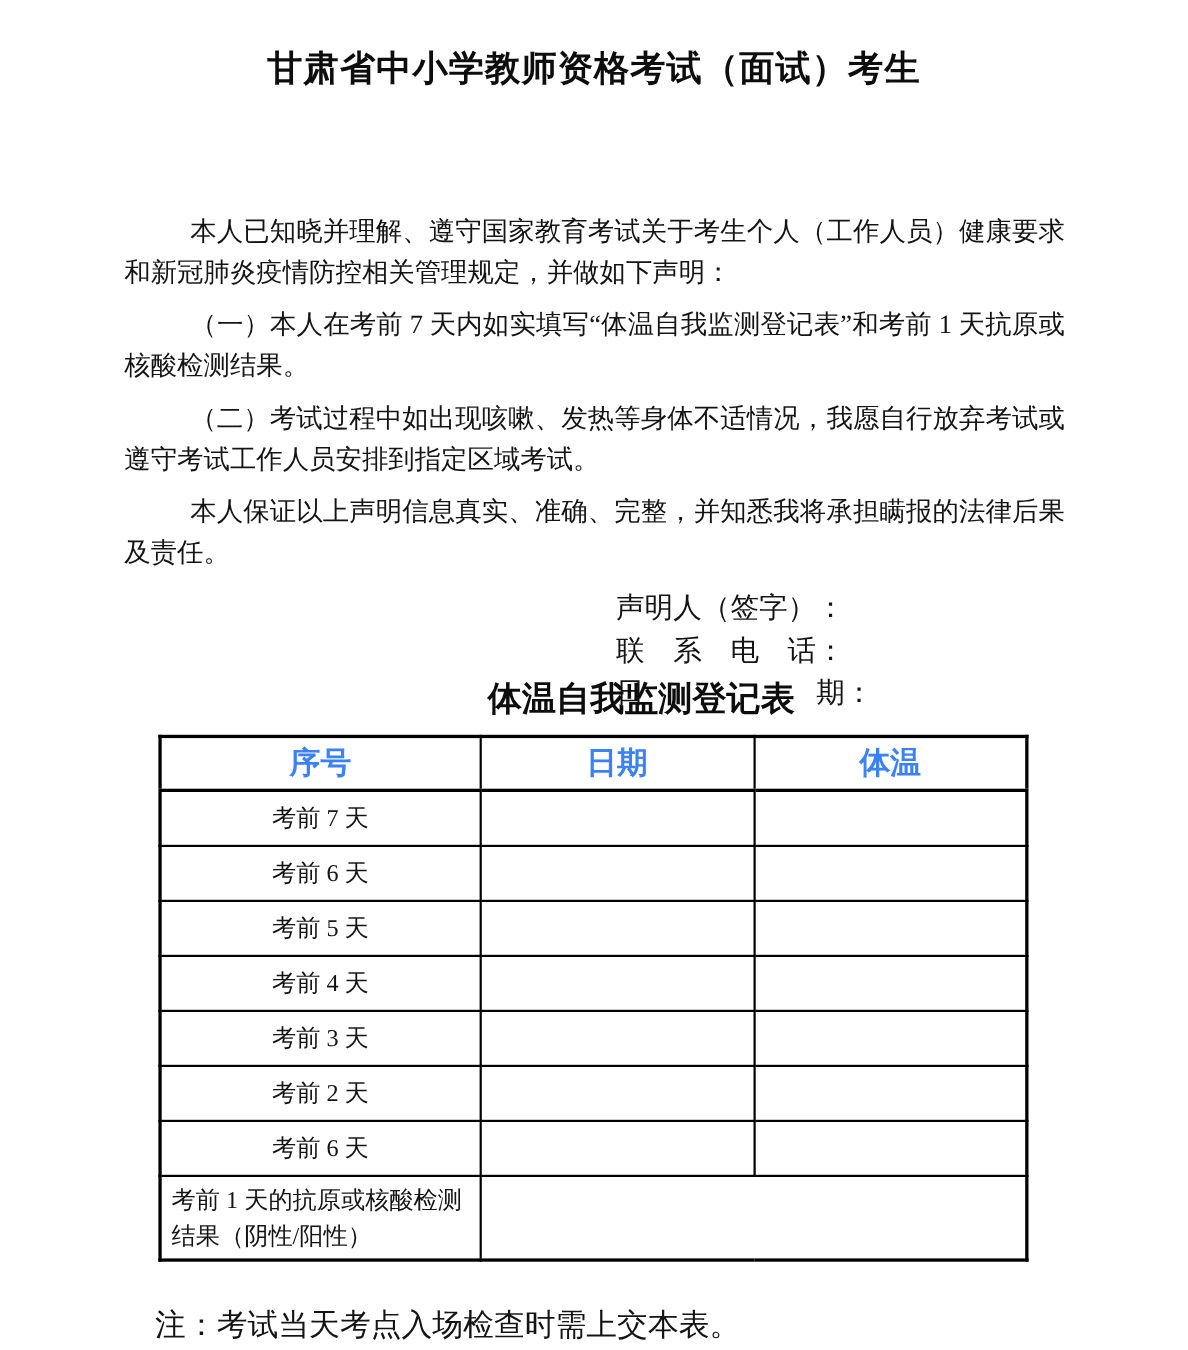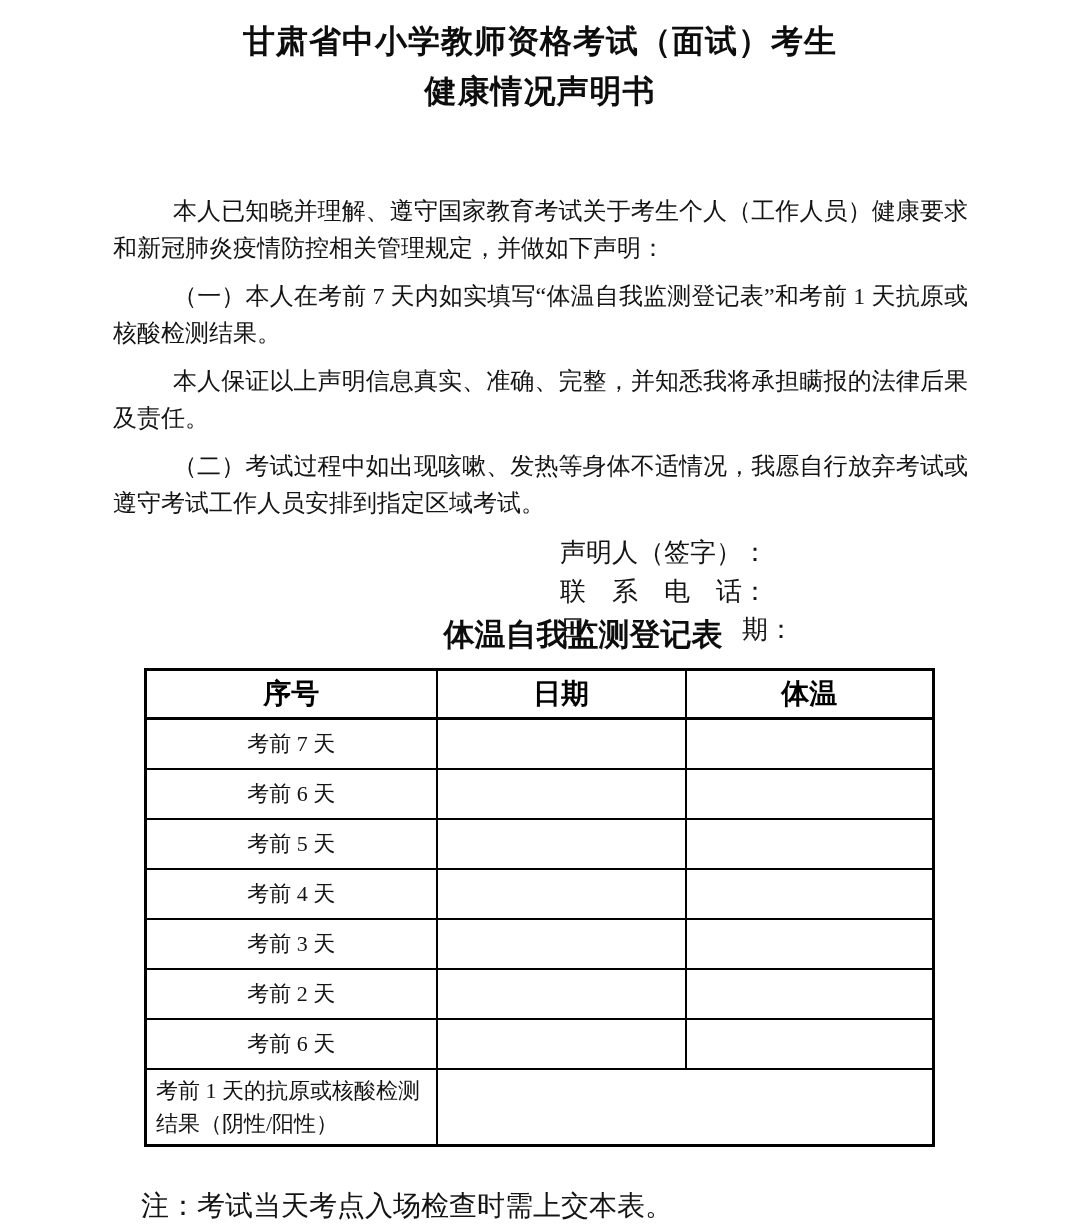--- a/index.html
+++ b/index.html
@@ -19,20 +19,21 @@
   .doc-title {
     position: absolute;
     left: 0;
     width: 1080px;
     text-align: center;
     font-size: 32px;
     font-weight: bold;
     line-height: 46px;
     letter-spacing: 1px;
     color: #0d0d0d;
+    margin-top: 21px;
   }
   #title-line-1 { top: 18px; }
   #title-line-2 { top: 68px; }
 
   .body-text {
     position: absolute;
     top: 181px;
     left: 101px;
     width: 879px;
     font-size: 24px;
@@ -86,21 +87,21 @@
     vertical-align: middle;
     padding: 0;
     color: #141414;
   }
   table.monitor th {
     font-family: "Liberation Sans", "DejaVu Sans", sans-serif;
     font-size: 28px;
     font-weight: bold;
     height: 46px;
     border-bottom: 3px solid #000000;
-    color: #000000;
+    color: #3b82f6;
   }
   table.monitor td.row-label {
     font-size: 22px;
     height: 48px;
     font-family: Liberation Serif, serif;
   }
   table.monitor td.blank-cell {
     background: #ffffff;
   }
   table.monitor td.last-label {
@@ -119,27 +120,26 @@
     line-height: 36px;
     color: #141414;
   }
 </style>
 </head>
 <body>
 
 <div class="page">
 
   <div class="doc-title" id="title-line-1">甘肃省中小学教师资格考试（面试）考生</div>
-  <div class="doc-title" id="title-line-2">健康情况声明书</div>
 
   <div class="body-text">
     <p>本人已知晓并理解、遵守国家教育考试关于考生个人（工作人员）健康要求和新冠肺炎疫情防控相关管理规定，并做如下声明：</p>
     <p>（一）本人在考前 7 天内如实填写“体温自我监测登记表”和考前 1 天抗原或核酸检测结果。</p>
+    <p>（二）考试过程中如出现咳嗽、发热等身体不适情况，我愿自行放弃考试或遵守考试工作人员安排到指定区域考试。</p>
     <p>本人保证以上声明信息真实、准确、完整，并知悉我将承担瞒报的法律后果及责任。</p>
-    <p>（二）考试过程中如出现咳嗽、发热等身体不适情况，我愿自行放弃考试或遵守考试工作人员安排到指定区域考试。</p>
   </div>
 
   <div class="signature">
     <div>声明人（签字）：</div>
     <div>联　系　电　话：</div>
     <div>日　　　　　　期：</div>
   </div>
 
   <div class="table-title">体温自我监测登记表</div>
 

